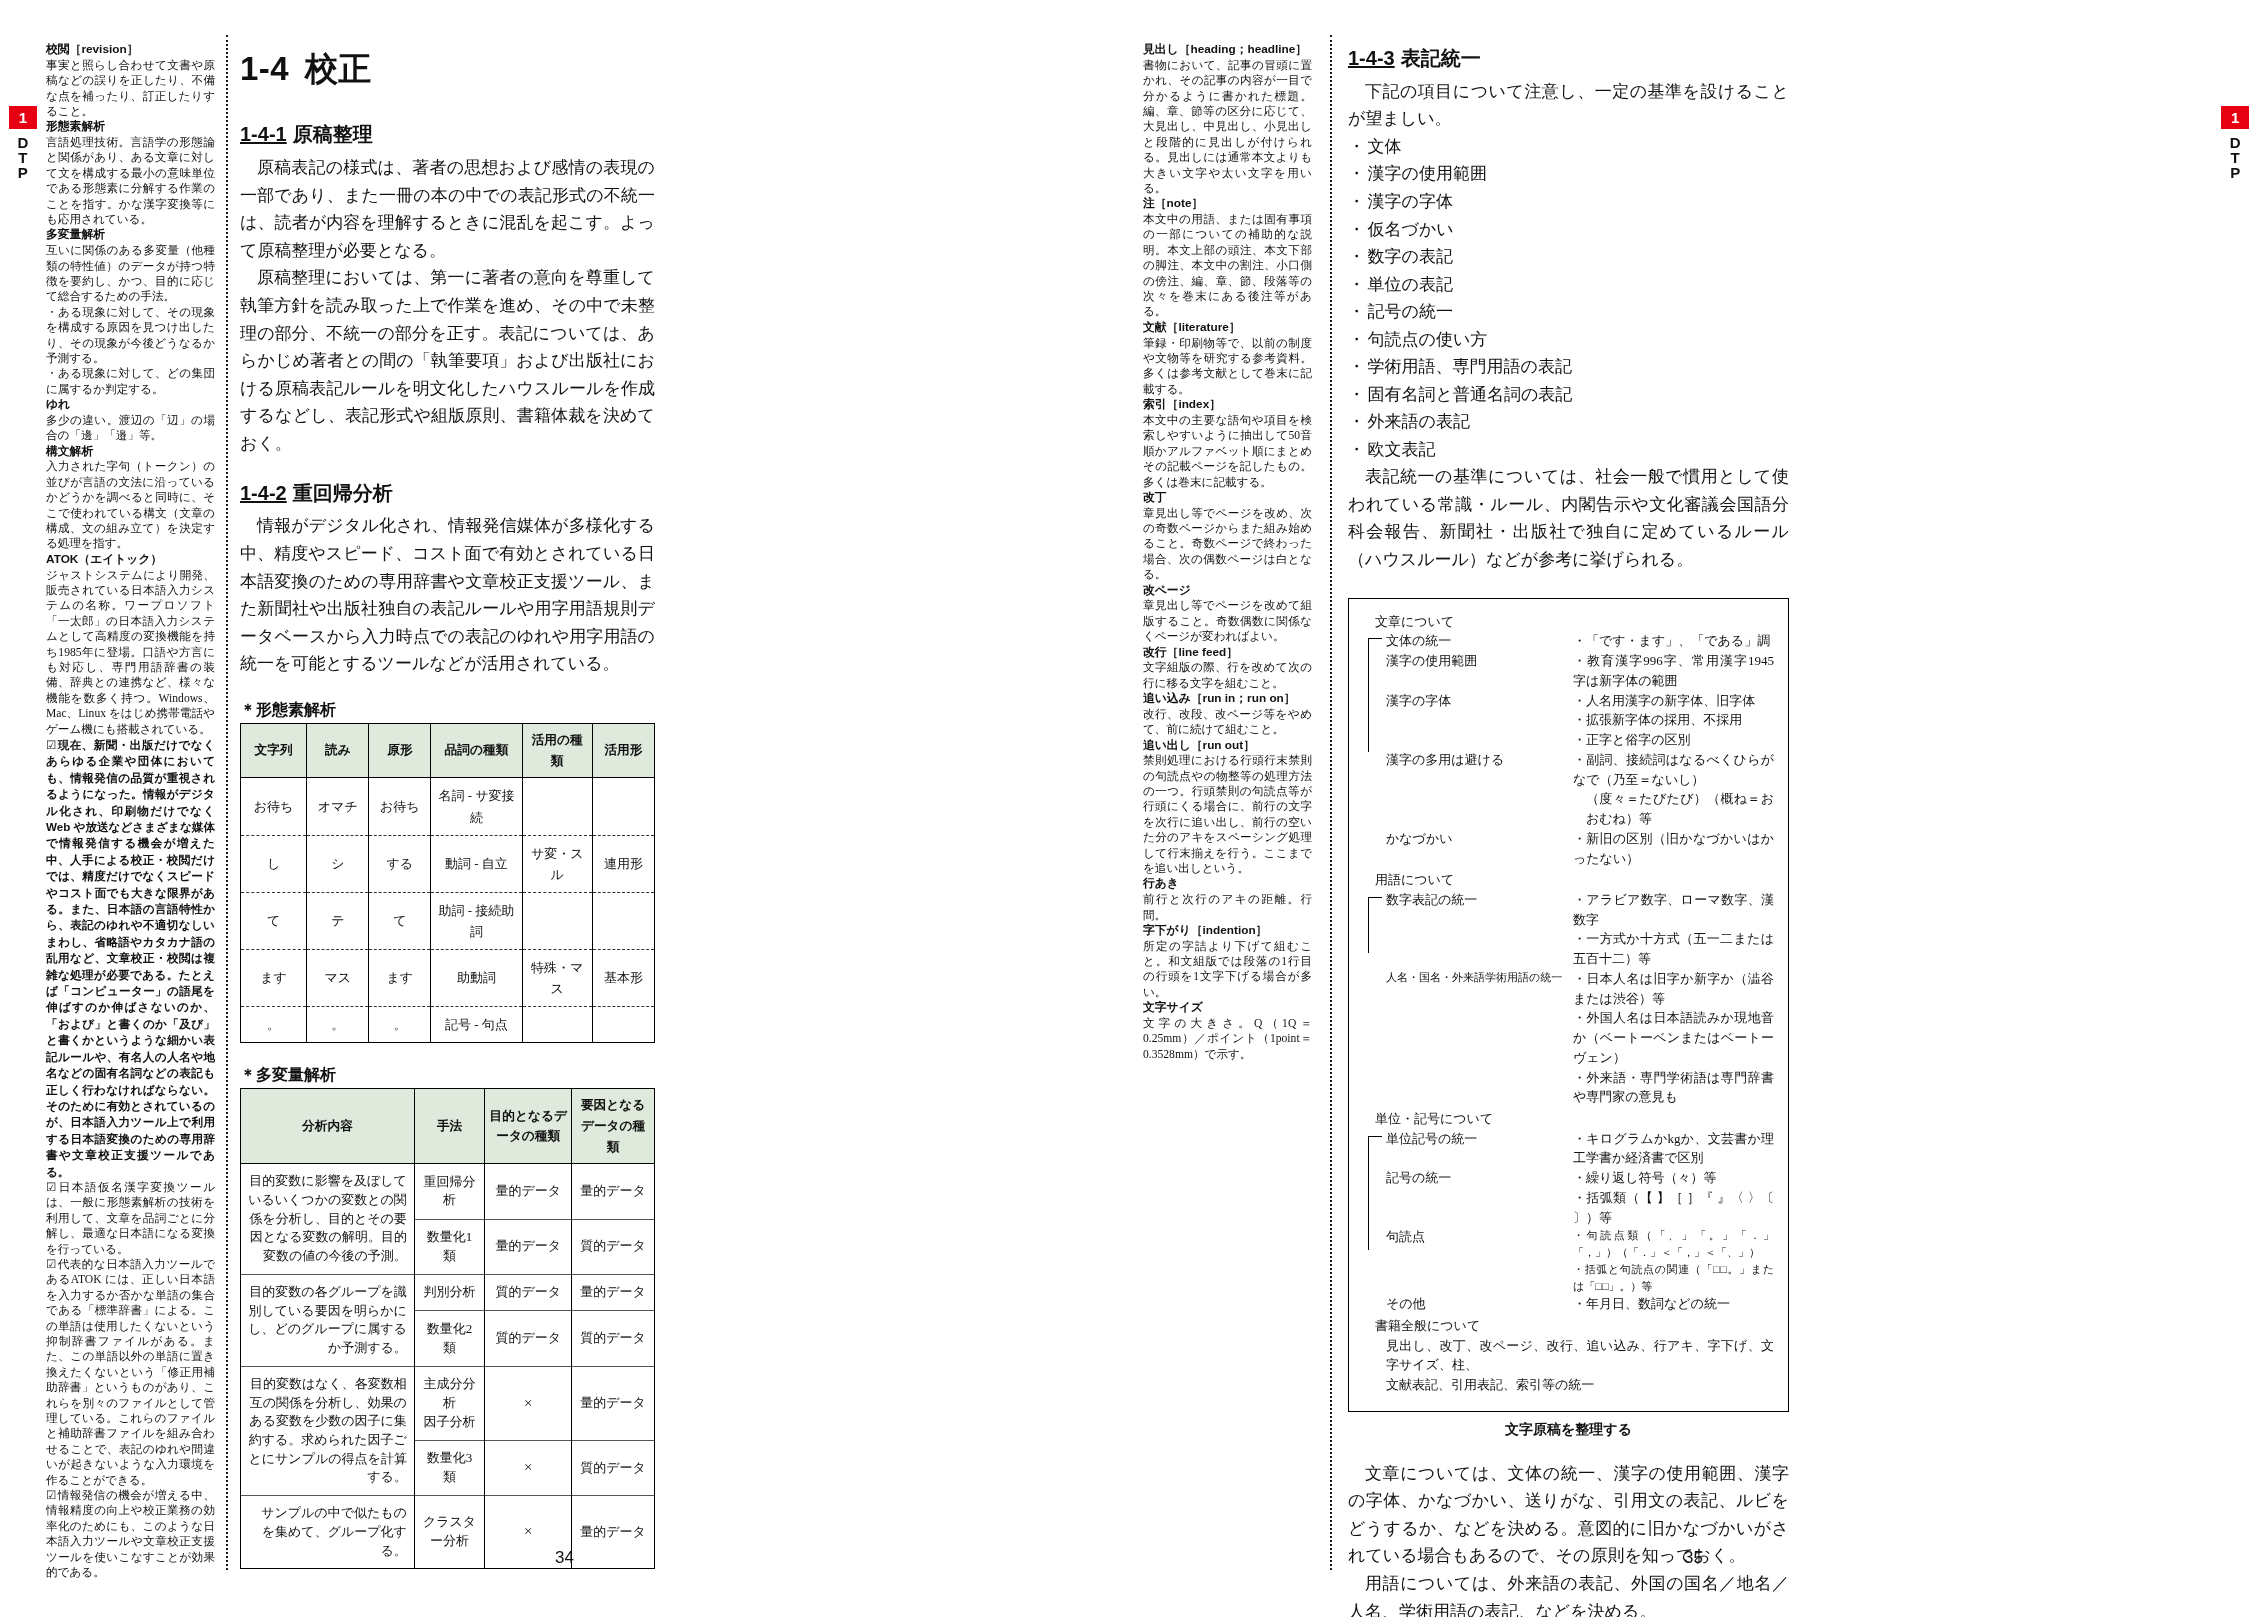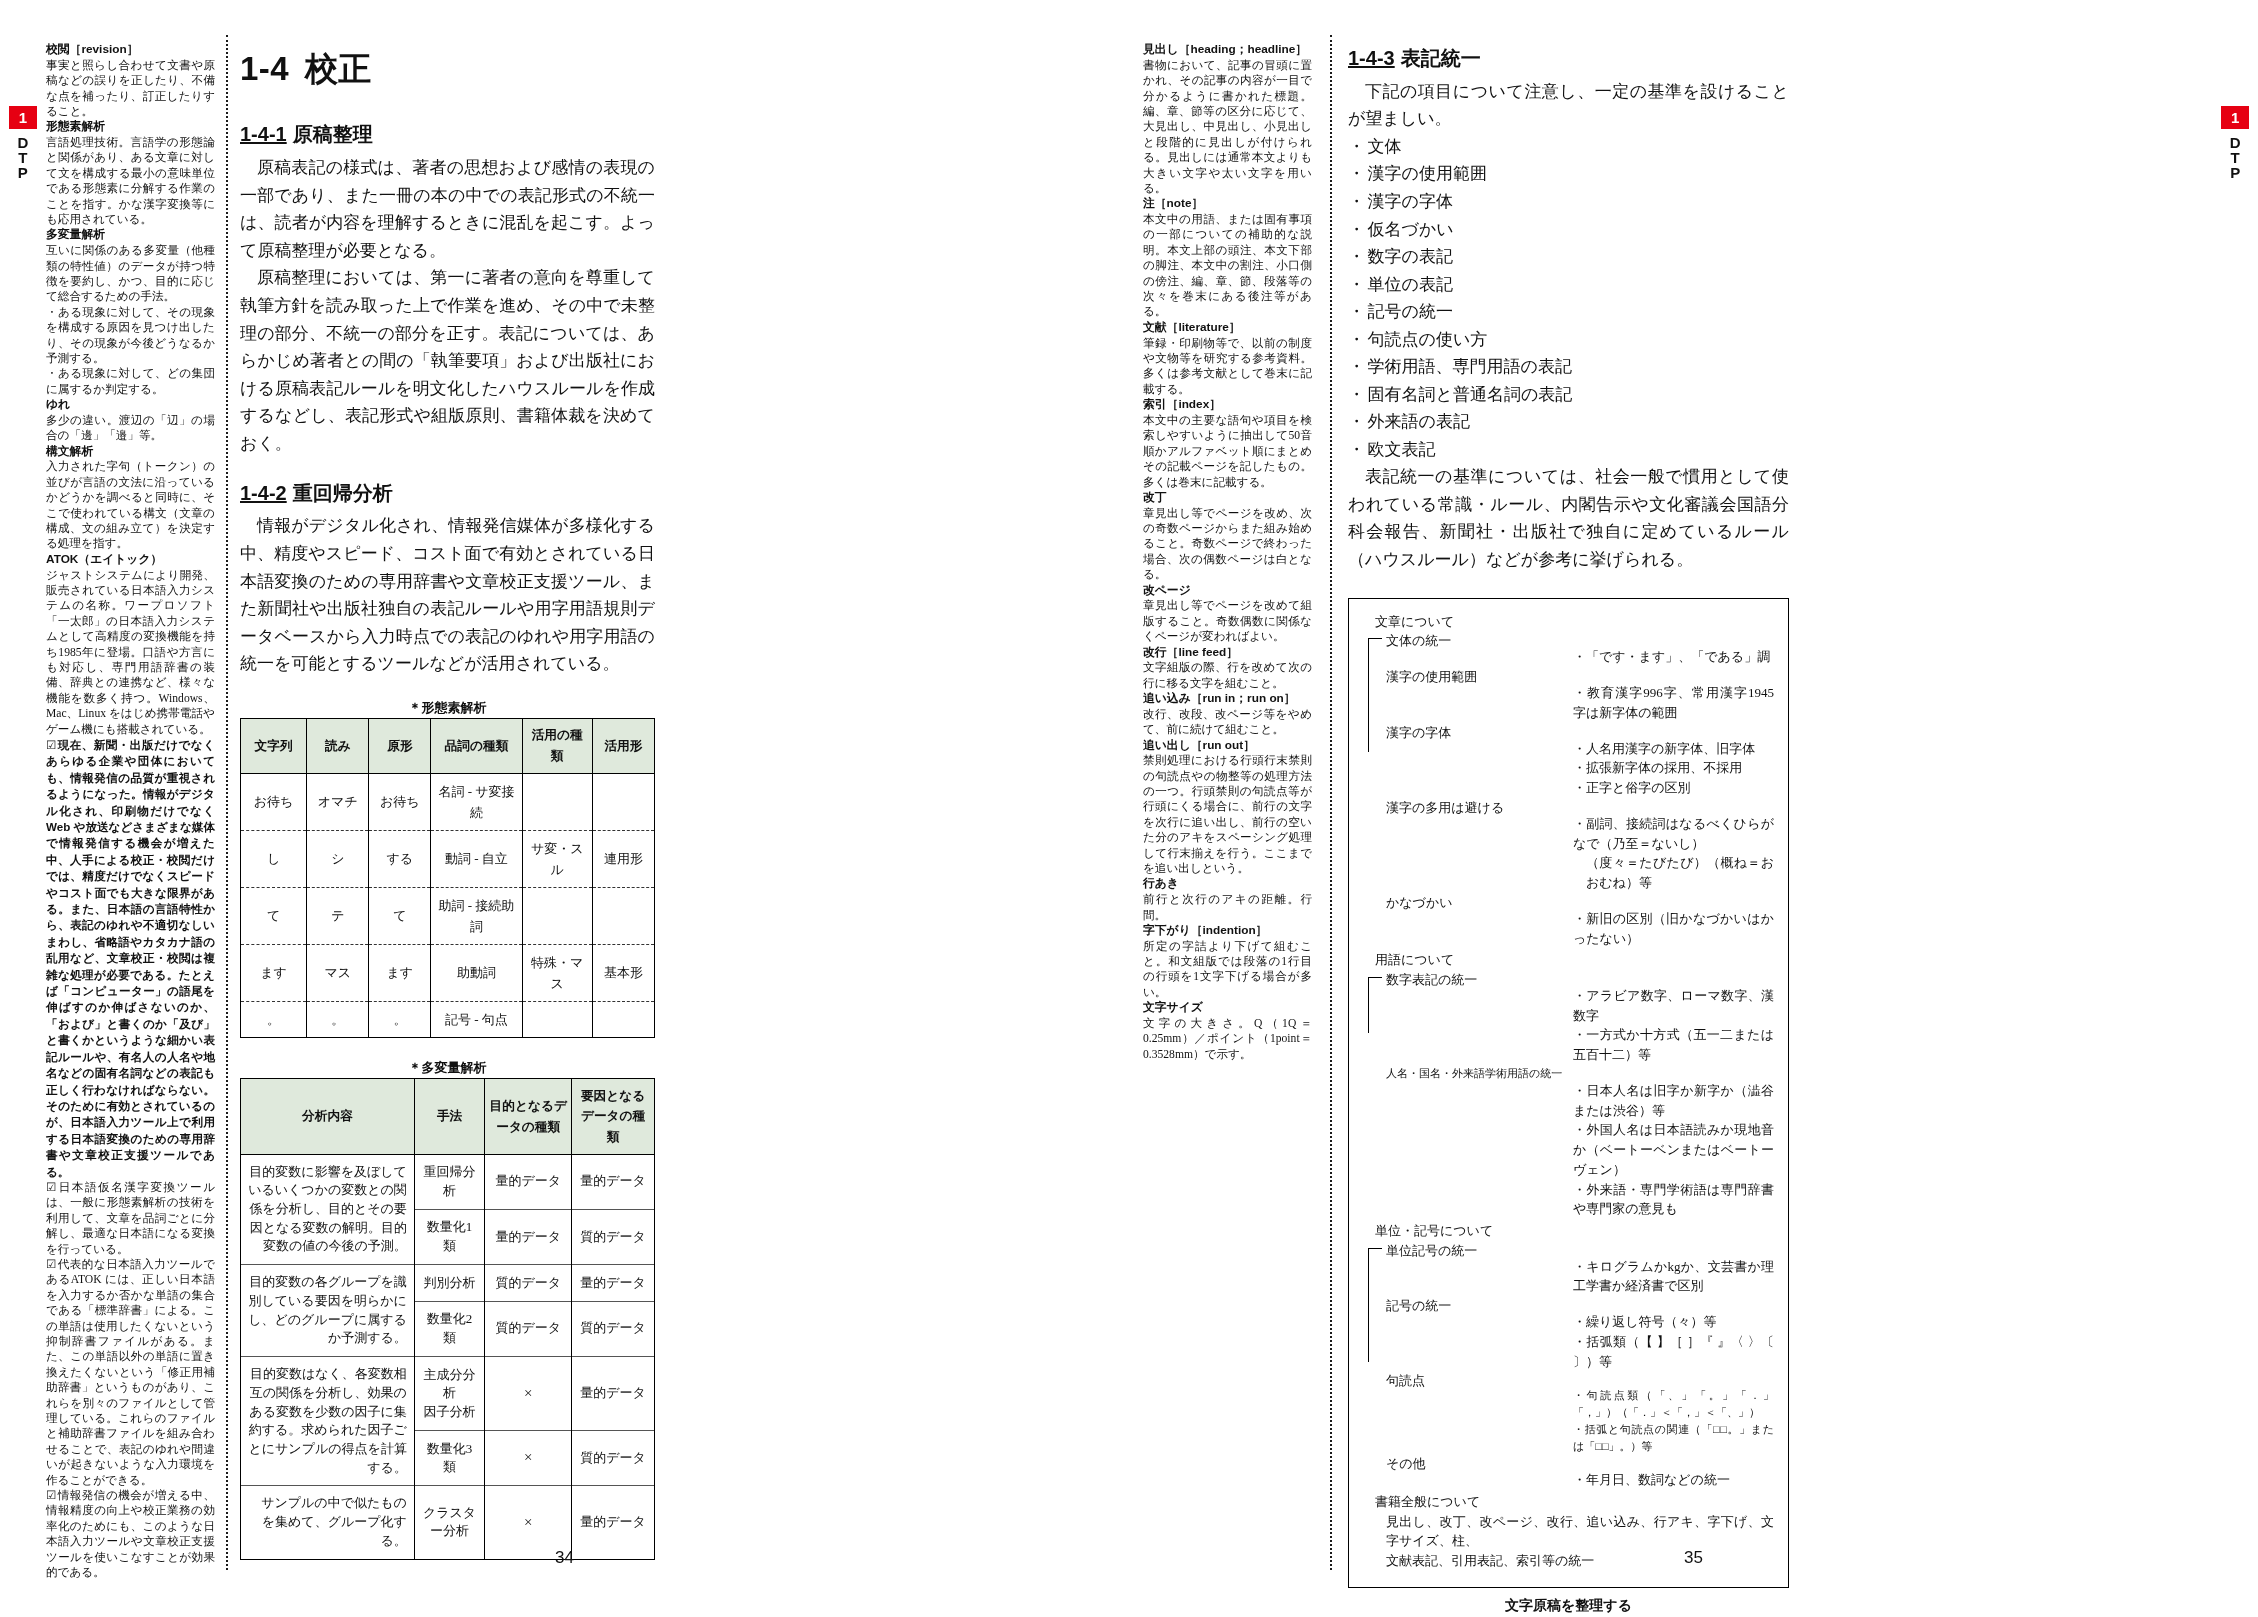--- a/index.html
+++ b/index.html
@@ -58,21 +58,21 @@
   h2.sub{
     font-family:"Liberation Sans",sans-serif;font-weight:bold;
     font-size:20px;margin:0 0 3.5px 0;
   }
   h2.sub .num{margin-right:6px;text-decoration:underline;}
   .gap{height:19.4px;}
 
   
   .tbl-cap{
     font-family:"Liberation Sans",sans-serif;font-weight:bold;
-    font-size:13px;text-align:center;margin:0 0 4.4px 0;
+    font-size:16px;text-align:left;margin:0 0 4.4px 0;
   }
   table.dt{
     border-collapse:collapse;width:100%;
     font-size:13px;font-family:"Liberation Serif","DejaVu Serif",serif;
     border:1.4px solid #000;
   }
   table.dt th{
     background:#dfe9dc;border:0.9px solid #000;border-bottom:1.4px solid #000;
     font-family:"Liberation Sans",sans-serif;font-weight:bold;
     padding:6.2px 3.5px;font-size:12.7px;text-align:center;
@@ -97,21 +97,21 @@
   
   .diagram{
     border:1.4px solid #000;padding:12.4px 14px 14px 14px;
     font-size:13px;line-height:1.52;margin-top:5.3px;
   }
   .dgroup{margin-bottom:1.8px;}
   .dgroup > .ghead{margin-left:12px;}
   .drows{position:relative;padding-left:23px;}
   .drow{display:flex;align-items:flex-start;}
   .dlabel{width:187px;flex:0 0 187px;}
-  .dval{flex:1;margin-top:16px;}
+  .dval{flex:1;}
   .dval .b::before{content:"\30FB";}
   .brace{
     position:absolute;left:5.3px;border-left:1.3px solid #000;border-top:1.3px solid #000;
     width:12.4px;
   }
   .dcap{
     text-align:center;font-family:"Liberation Sans",sans-serif;font-weight:bold;
     font-size:14px;margin-top:6.2px;
   }
   .sm{font-size:11px;}

